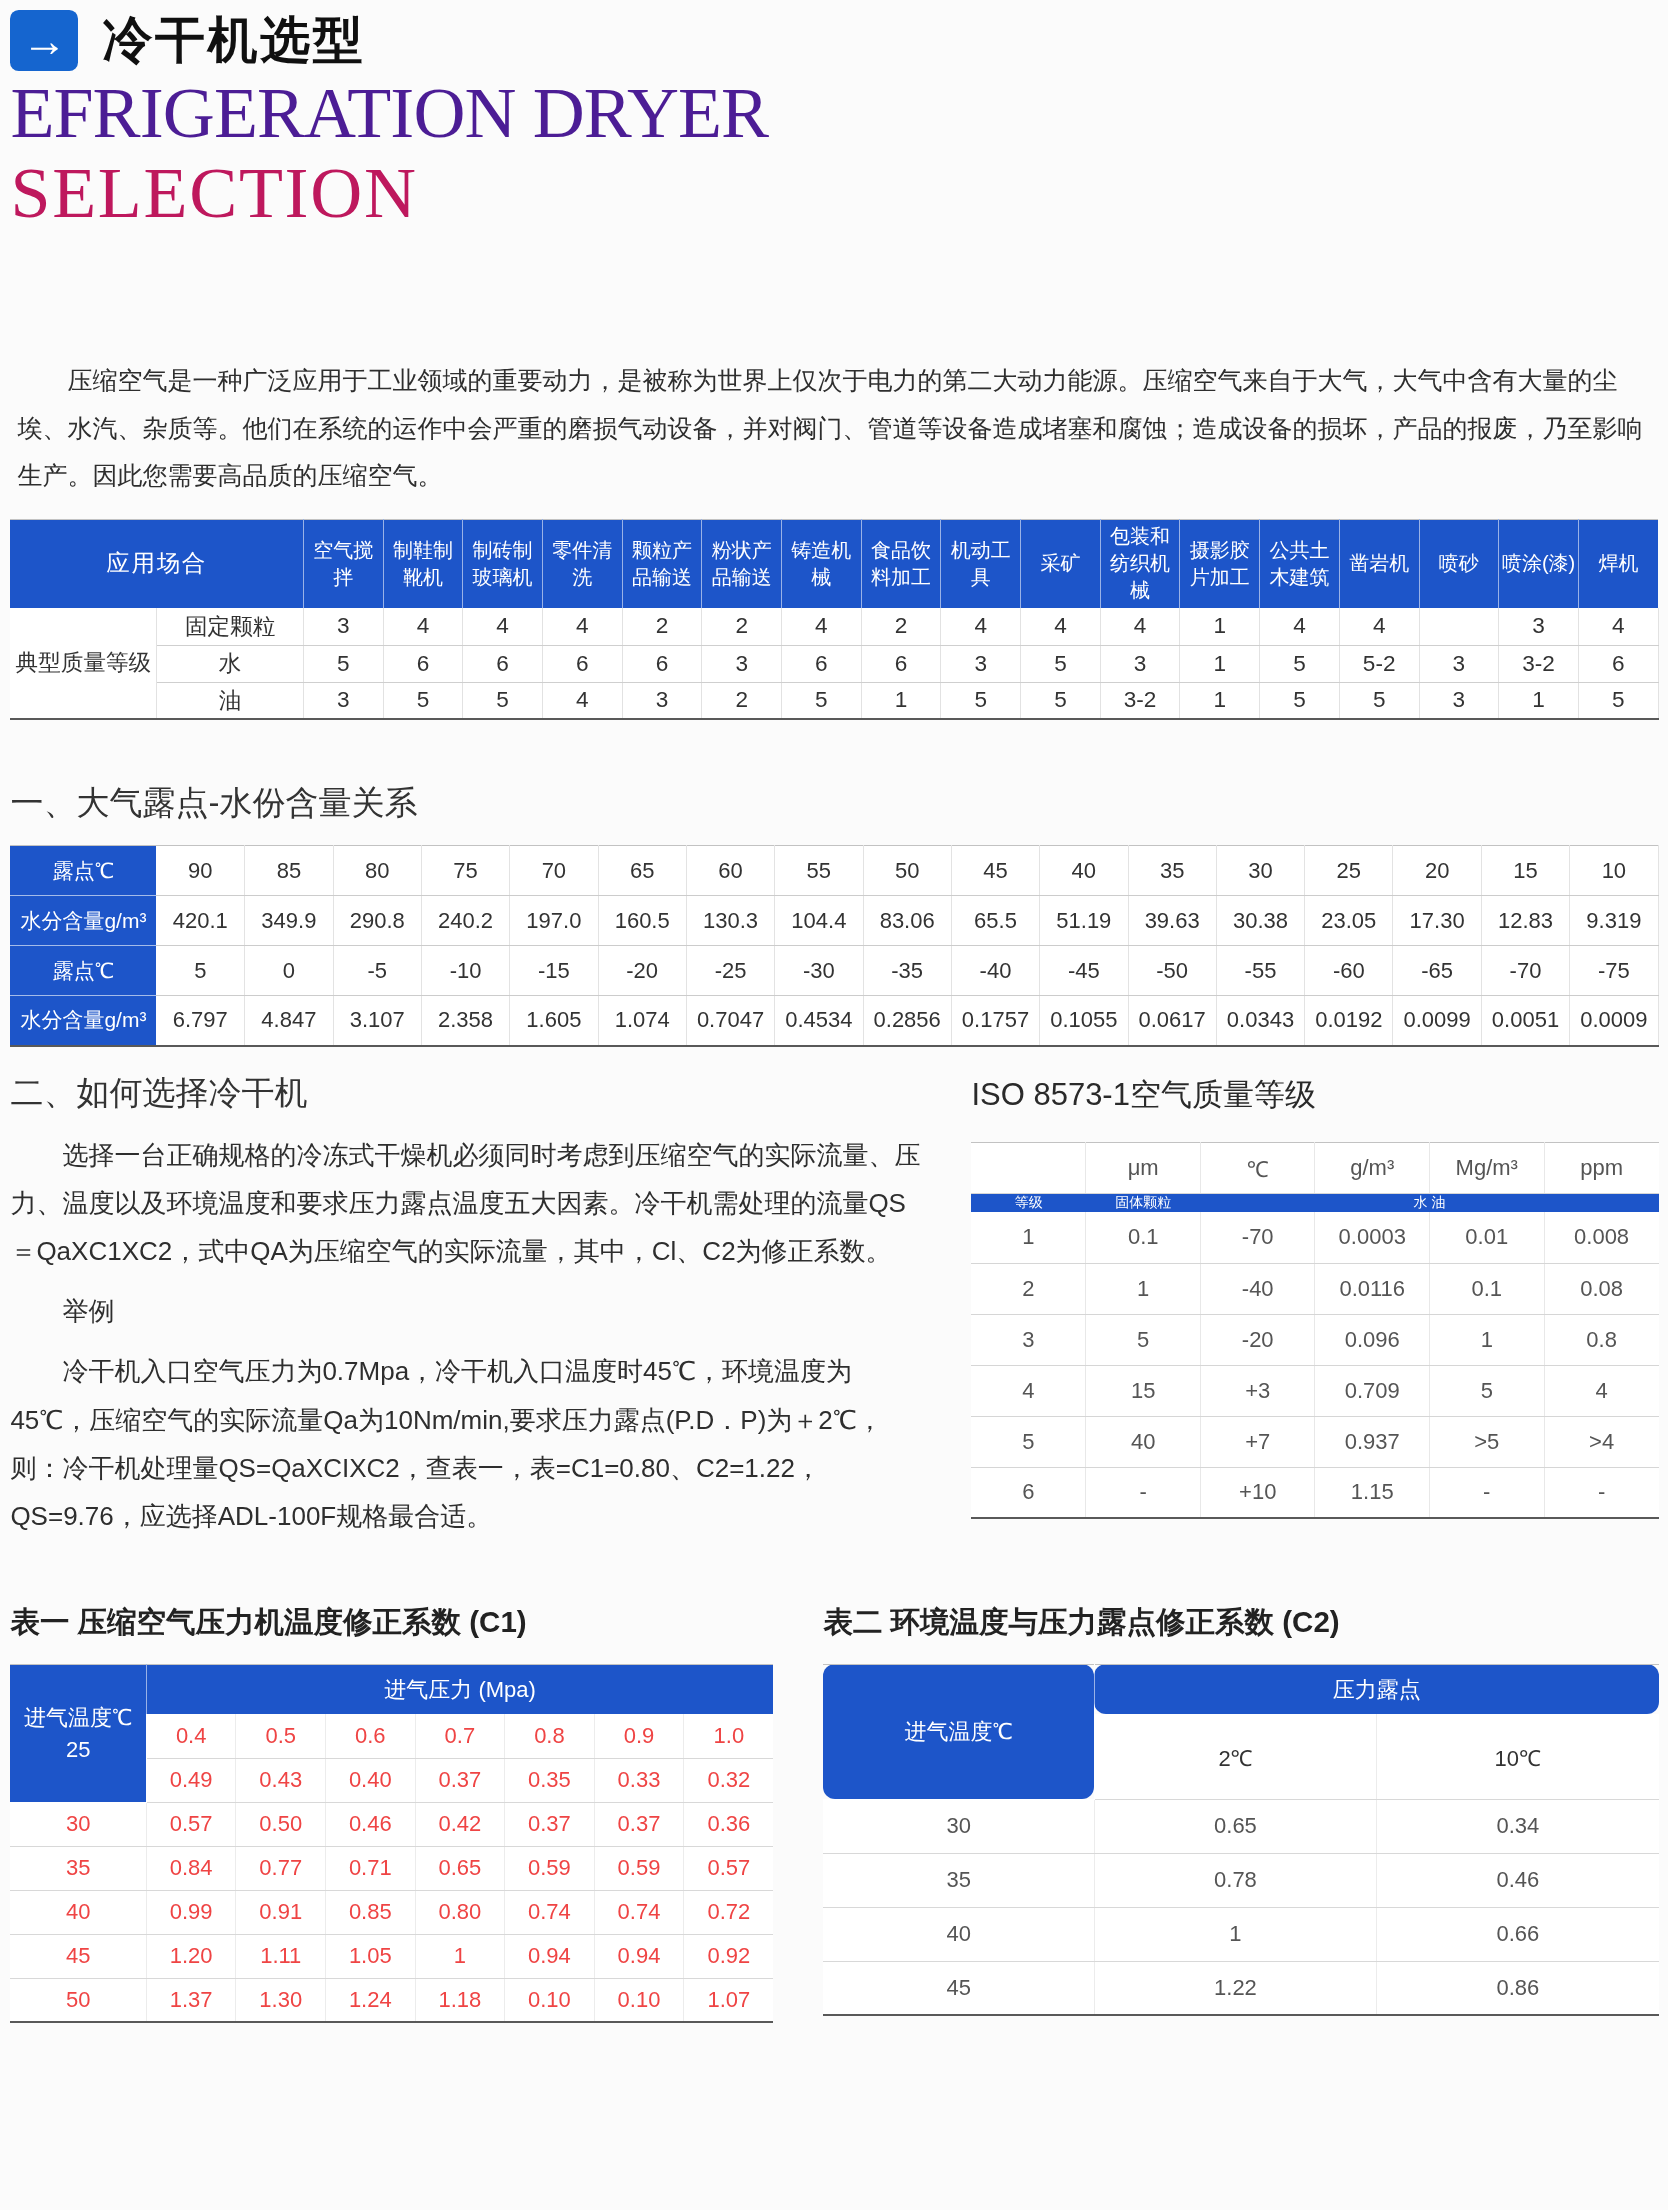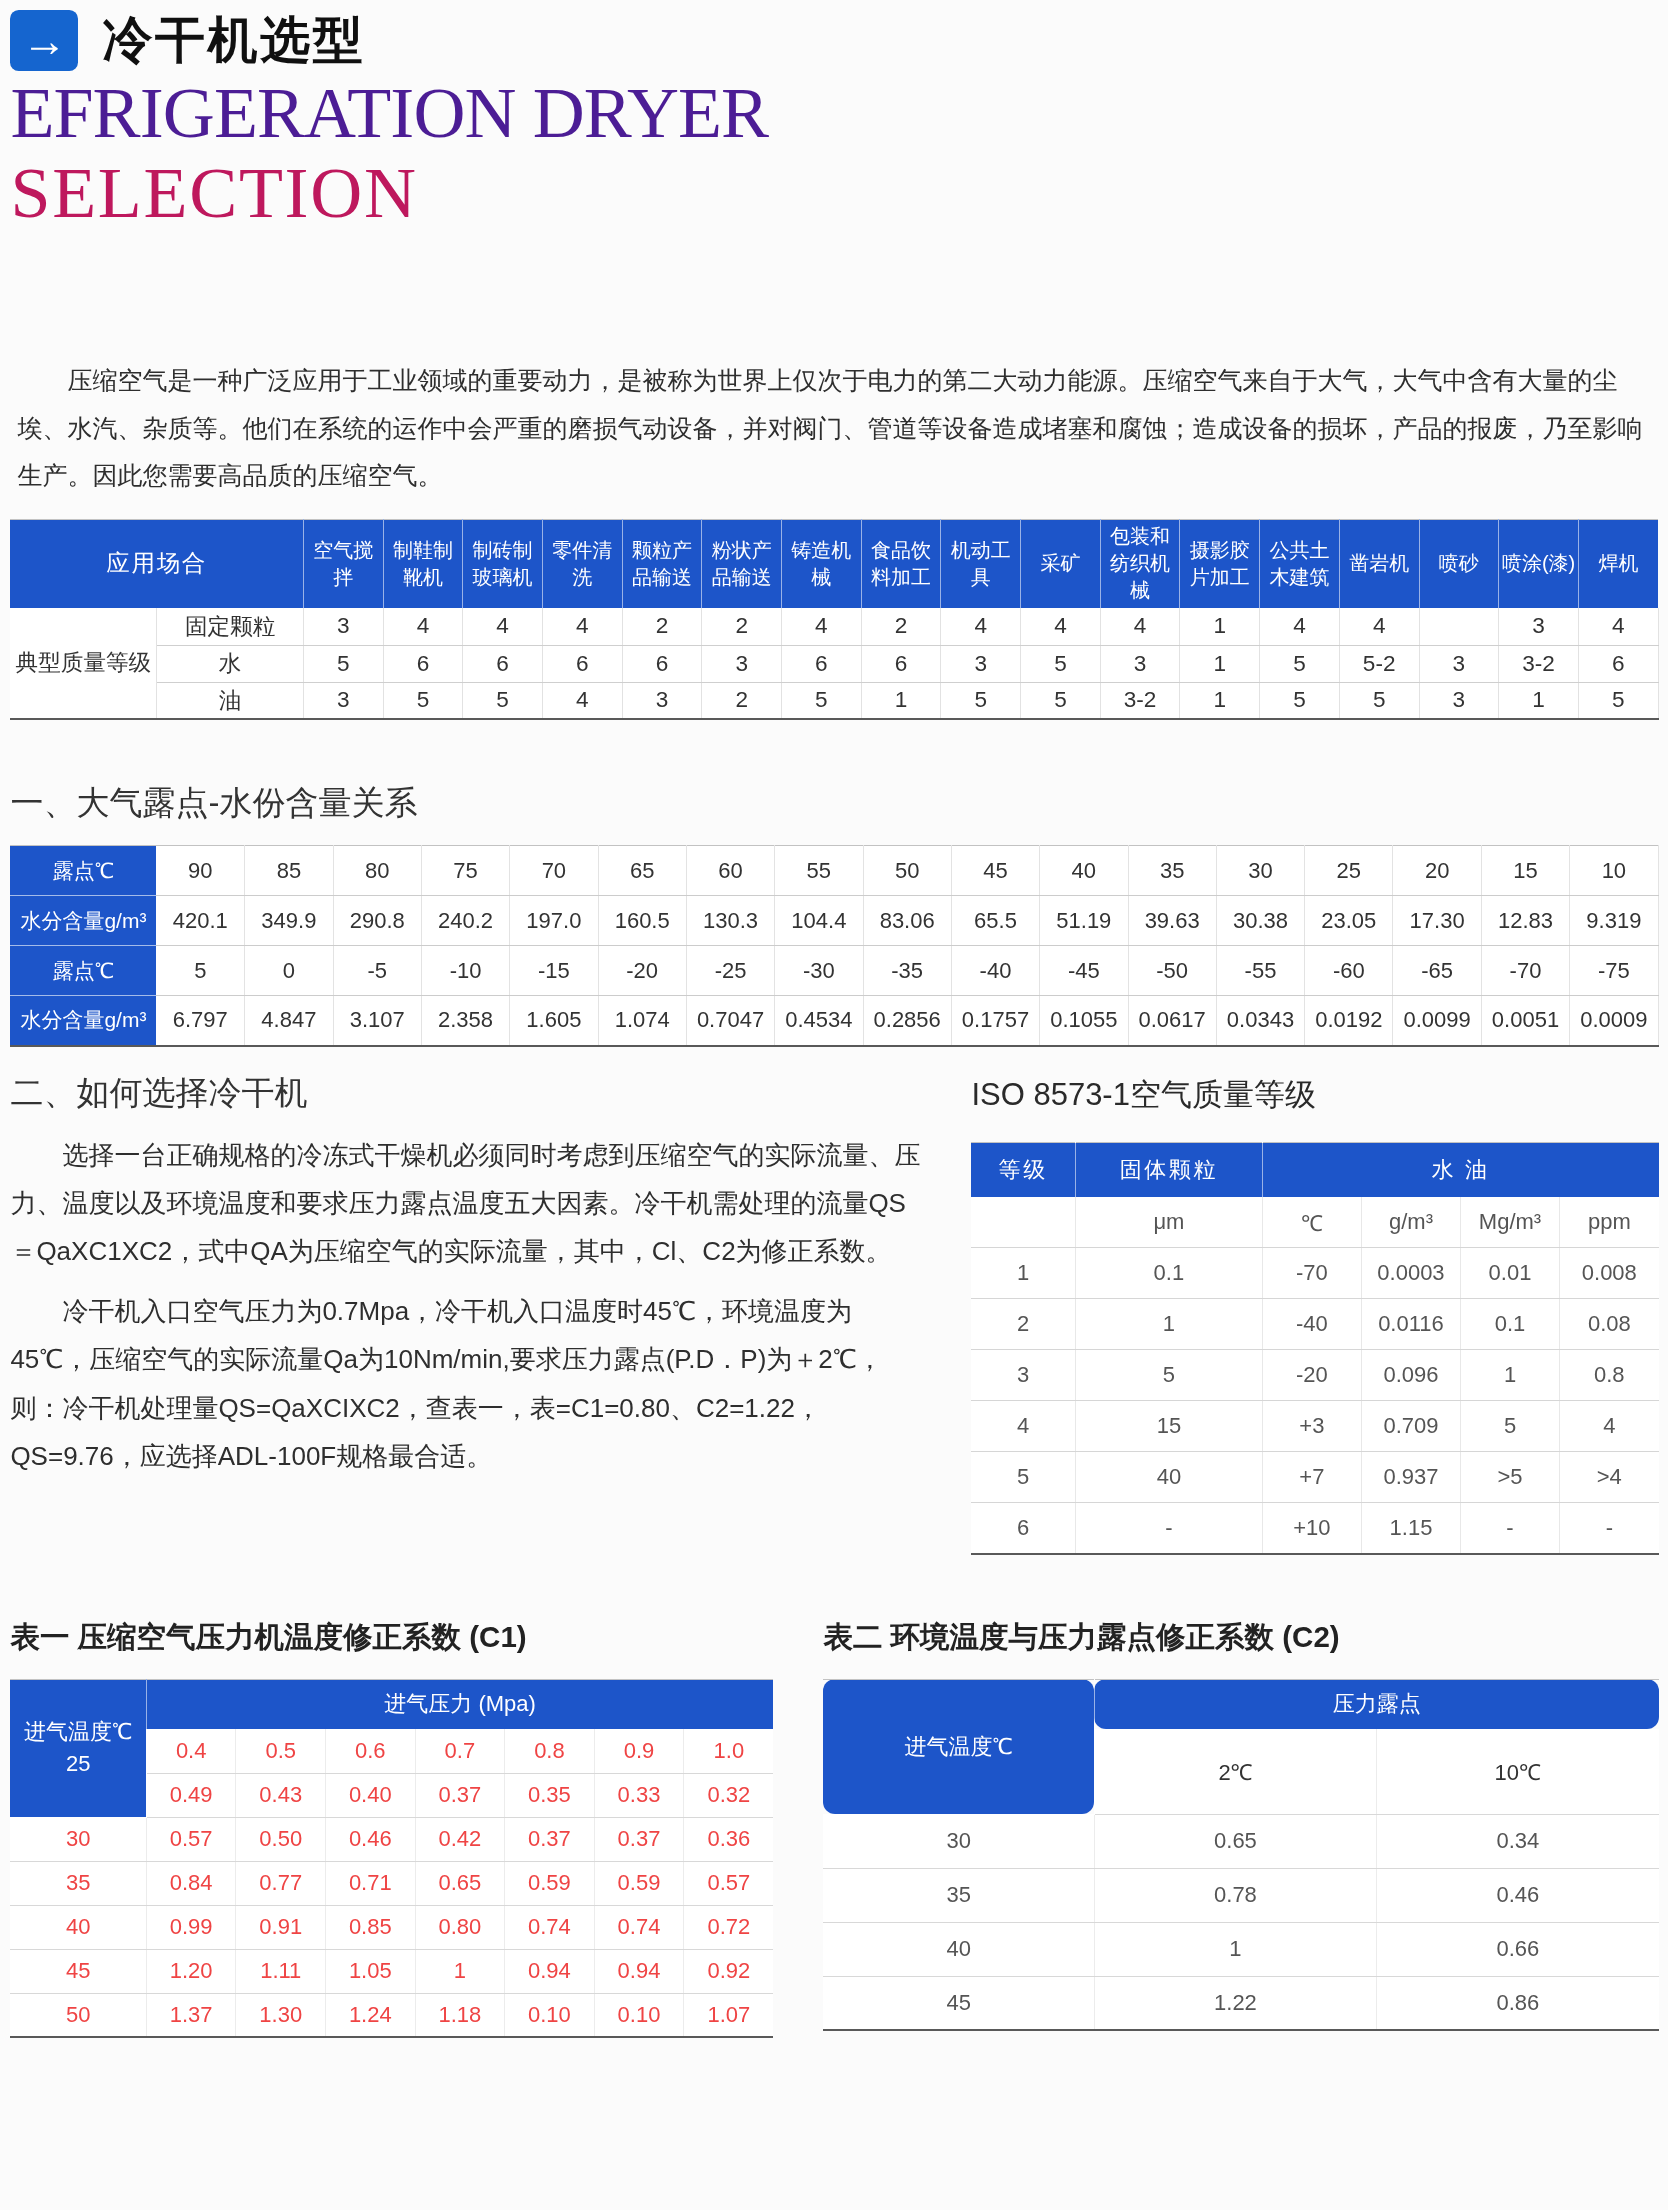--- a/index.html
+++ b/index.html
@@ -290,40 +290,41 @@
           <td>0.0051</td>
           <td>0.0009</td>
         </tr>
       </tbody>
   </table>
 
   <div class="two-col">
     <div class="col-left">
       <div class="sec-title" style="margin-top:0;">二、如何选择冷干机</div>
       <p class="para">选择一台正确规格的冷冻式干燥机必须同时考虑到压缩空气的实际流量、压力、温度以及环境温度和要求压力露点温度五大因素。冷干机需处理的流量QS＝QaXC1XC2，式中QA为压缩空气的实际流量，其中，Cl、C2为修正系数。</p>
+      <p class="para para-example">举例</p>
       <p class="para para-example">冷干机入口空气压力为0.7Mpa，冷干机入口温度时45℃，环境温度为45℃，压缩空气的实际流量Qa为10Nm/min,要求压力露点(P.D．P)为＋2℃，则：冷干机处理量QS=QaXCIXC2，查表一，表=C1=0.80、C2=1.22，QS=9.76，应选择ADL-100F规格最合适。</p>
     </div>
 
     <div class="col-right">
       <div class="iso-title">ISO 8573-1空气质量等级</div>
       <table class="data-table iso-table">
         <thead>
-          <tr>
-            <th class="blue-cell iso-grade">等级</th>
-            <th class="blue-cell iso-solid">固体颗粒</th>
-            <th class="blue-cell" colspan="4">水  油</th>
-          </tr>
           <tr id="iso-units">
             <td></td>
           <td>μm</td>
               <td>℃</td>
               <td>g/m³</td>
               <td>Mg/m³</td>
               <td>ppm</td>
             </tr>
+          <tr>
+            <th class="blue-cell iso-grade">等级</th>
+            <th class="blue-cell iso-solid">固体颗粒</th>
+            <th class="blue-cell" colspan="4">水  油</th>
+          </tr>
         </thead>
         <tbody id="iso-body">
             <tr>
               <td>1</td>
               <td>0.1</td>
               <td>-70</td>
               <td>0.0003</td>
               <td>0.01</td>
               <td>0.008</td>
             </tr>

